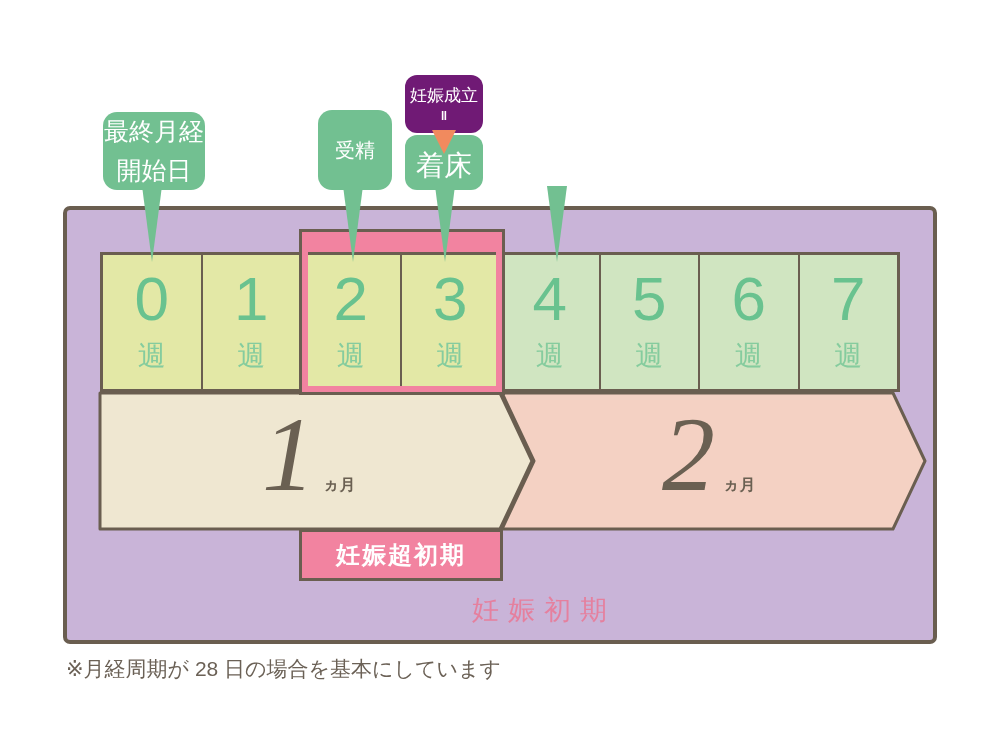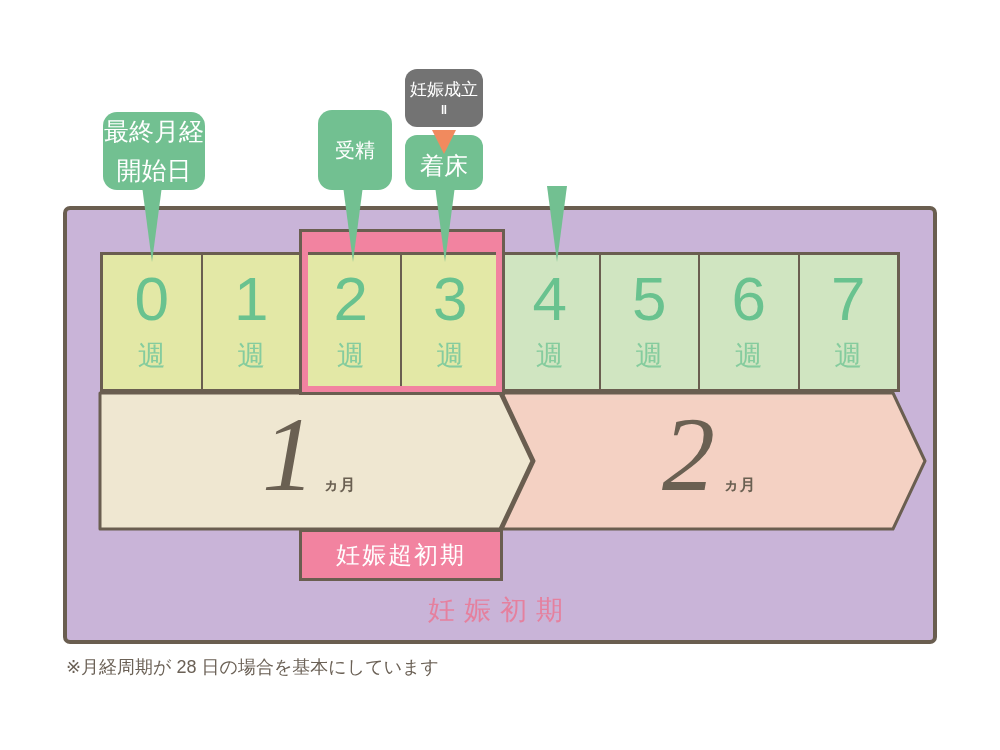--- a/index.html
+++ b/index.html
@@ -48,53 +48,53 @@
     font-family:"Liberation Serif","DejaVu Serif",serif;font-style:italic;
     font-size:106px;line-height:1;
   }
   .month-unit{font-size:16px;margin-left:8px;font-weight:bold;}
   .m1{left:262px;top:402px;}
   .m2{left:662px;top:402px;}
   
   .very-early{
     position:absolute;left:299px;top:529px;width:204px;height:52px;
     box-sizing:border-box;background:#f283a0;border:3px solid #6a5e50;
-    color:#ffffff;font-size:24px;font-weight:normal;letter-spacing:2px;
+    color:#ffffff;font-size:24px;font-weight:bold;letter-spacing:2px;
     display:flex;align-items:center;justify-content:center;z-index:3;
   }
   .early-label{
     position:absolute;left:63px;top:592px;width:874px;text-align:center;
-    font-size:27px;letter-spacing:9px;color:#e5809e;z-index:2;
+    font-size:27px;letter-spacing:9px;color:#e5809e;z-index:2;padding-left:44px;
   }
   .footnote{
-    position:absolute;left:66px;top:655px;font-size:18px;color:#6b6156;
+    position:absolute;left:66px;top:655px;font-size:21px;color:#6b6156;
   }
   
   .bubble{
     position:absolute;background:#72c091;border-radius:14px;color:#ffffff;
     display:flex;flex-direction:column;align-items:center;justify-content:center;
     text-align:center;z-index:5;
   }
   .tail{
     position:absolute;width:20px;height:76px;background:#72c091;
     clip-path:polygon(0 0,100% 0,50% 100%);z-index:4;
   }
   .b-last{left:103px;top:112px;width:102px;height:78px;font-size:25px;line-height:1.55;}
   .t-last{left:142px;top:186px;}
   .b-fert{left:318px;top:110px;width:74px;height:80px;font-size:20px;}
   .t-fert{left:343px;top:186px;}
   .b-est{
-    left:405px;top:69px;width:78px;height:58px;background:#737373;
+    left:405px;top:75px;width:78px;height:58px;background:#701a75;
     border-radius:12px;font-size:17px;line-height:1.2;z-index:6;
   }
   .b-est .equals{font-size:13px;font-weight:bold;line-height:1;margin-top:3px;}
   .t-est{
     left:432px;top:130px;width:24px;height:24px;background:#f18a5e;z-index:6;
   }
-  .b-impl{left:405px;top:135px;width:78px;height:55px;font-size:24px;border-radius:12px;padding-top:6px;box-sizing:border-box;}
+  .b-impl{left:405px;top:135px;width:78px;height:55px;font-size:28px;border-radius:12px;padding-top:6px;box-sizing:border-box;}
   .t-impl{left:435px;top:186px;}
   .b-next{left:503px;top:107px;width:104px;height:83px;font-size:17.5px;line-height:1.38;}
   .t-next{left:547px;top:186px;}
 </style>
 </head>
 <body>
 
 <div class="stage">
 
   <div class="board"></div>

